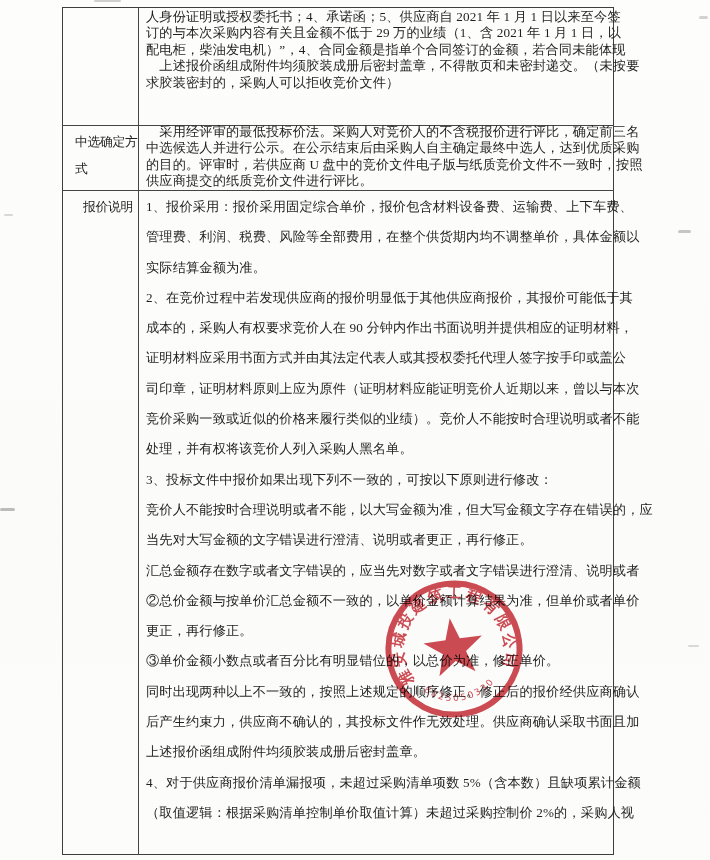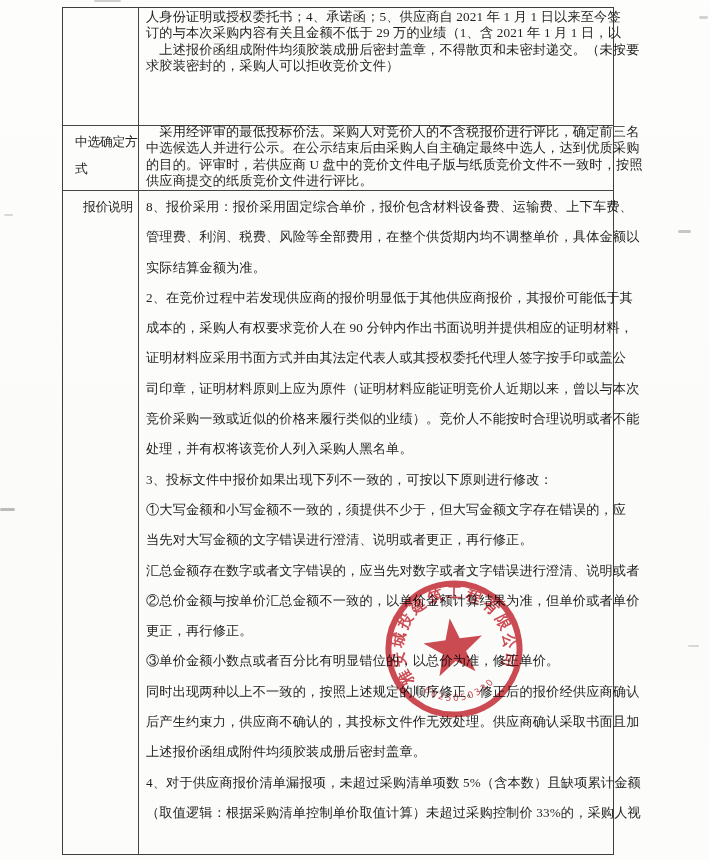--- a/index.html
+++ b/index.html
@@ -60,20 +60,21 @@
 <div class="page">
 
   <div class="frame"></div>
   <div class="vline v-div"></div>
   <div class="hline h-div1"></div>
   <div class="hline h-div2"></div>
 
   <div class="cell tight row1c">
       <div class="line">人身份证明或授权委托书；4、承诺函；5、供应商自 2021 年 1 月 1 日以来至今签</div>
       <div class="line">订的与本次采购内容有关且金额不低于 29 万的业绩（1、含 2021 年 1 月 1 日，以</div>
+      <div class="line">配电柜，柴油发电机）”，4、合同金额是指单个合同签订的金额，若合同未能体现</div>
       <div class="line">　上述报价函组成附件均须胶装成册后密封盖章，不得散页和未密封递交。（未按要</div>
       <div class="line">求胶装密封的，采购人可以拒收竞价文件）</div>
     </div>
 
   <div class="cell row2l">
       <div class="line">中选确定方</div>
       <div class="line">式</div>
     </div>
 
   <div class="cell tight row2c">
@@ -81,41 +82,41 @@
       <div class="line">中选候选人并进行公示。在公示结束后由采购人自主确定最终中选人，达到优质采购</div>
       <div class="line">的目的。评审时，若供应商 U 盘中的竞价文件电子版与纸质竞价文件不一致时，按照</div>
       <div class="line">供应商提交的纸质竞价文件进行评比。</div>
     </div>
 
   <div class="cell row3l">
       <div class="line">报价说明</div>
     </div>
 
   <div class="cell wide row3c">
-      <div class="line">8、报价采用：报价采用固定综合单价，报价包含材料设备费、运输费、上下车费、</div>
+      <div class="line">1、报价采用：报价采用固定综合单价，报价包含材料设备费、运输费、上下车费、</div>
       <div class="line">管理费、利润、税费、风险等全部费用，在整个供货期内均不调整单价，具体金额以</div>
       <div class="line">实际结算金额为准。</div>
       <div class="line">2、在竞价过程中若发现供应商的报价明显低于其他供应商报价，其报价可能低于其</div>
       <div class="line">成本的，采购人有权要求竞价人在 90 分钟内作出书面说明并提供相应的证明材料，</div>
       <div class="line">证明材料应采用书面方式并由其法定代表人或其授权委托代理人签字按手印或盖公</div>
       <div class="line">司印章，证明材料原则上应为原件（证明材料应能证明竞价人近期以来，曾以与本次</div>
       <div class="line">竞价采购一致或近似的价格来履行类似的业绩）。竞价人不能按时合理说明或者不能</div>
       <div class="line">处理，并有权将该竞价人列入采购人黑名单。</div>
       <div class="line">3、投标文件中报价如果出现下列不一致的，可按以下原则进行修改：</div>
-      <div class="line">①大写金额和小写金额不一致的，须提供不少于，但大写金额文字存在错误的，应</div>
+      <div class="line">竞价人不能按时合理说明或者不能，以大写金额为准，但大写金额文字存在错误的，应</div>
       <div class="line">当先对大写金额的文字错误进行澄清、说明或者更正，再行修正。</div>
       <div class="line">汇总金额存在数字或者文字错误的，应当先对数字或者文字错误进行澄清、说明或者</div>
       <div class="line">②总价金额与按单价汇总金额不一致的，以单价金额计算结果为准，但单价或者单价</div>
       <div class="line">更正，再行修正。</div>
       <div class="line">③单价金额小数点或者百分比有明显错位的，以总价为准，修正单价。</div>
       <div class="line">同时出现两种以上不一致的，按照上述规定的顺序修正。修正后的报价经供应商确认</div>
       <div class="line">后产生约束力，供应商不确认的，其投标文件作无效处理。供应商确认采取书面且加</div>
       <div class="line">上述报价函组成附件均须胶装成册后密封盖章。</div>
       <div class="line">4、对于供应商报价清单漏报项，未超过采购清单项数 5%（含本数）且缺项累计金额</div>
-      <div class="line">（取值逻辑：根据采购清单控制单价取值计算）未超过采购控制价 33%的，采购人视</div>
+      <div class="line">（取值逻辑：根据采购清单控制单价取值计算）未超过采购控制价 2%的，采购人视</div>
     </div>
 
   <svg class="stamp" viewBox="-78 -78 156 156" xmlns="http://www.w3.org/2000/svg">
     <g transform="rotate(-8)">
       <circle cx="0" cy="0" r="65.5" fill="none" stroke="currentColor" stroke-width="6"></circle>
       <polygon fill="currentColor" points="0,-31 7.17,-9.87 29.48,-9.58 11.6,3.77 18.22,25.08 0,12.2 -18.22,25.08 -11.6,3.77 -29.48,-9.58 -7.17,-9.87"></polygon>
       <defs>
         <path id="sealTopArc" d="M -46.9 19.9 A 51 51 0 1 1 46.9 19.9" fill="none"></path>
         <path id="sealBottomArc" d="M -38.6 34.8 A 52 52 0 0 0 38.6 34.8" fill="none"></path>
       </defs>

